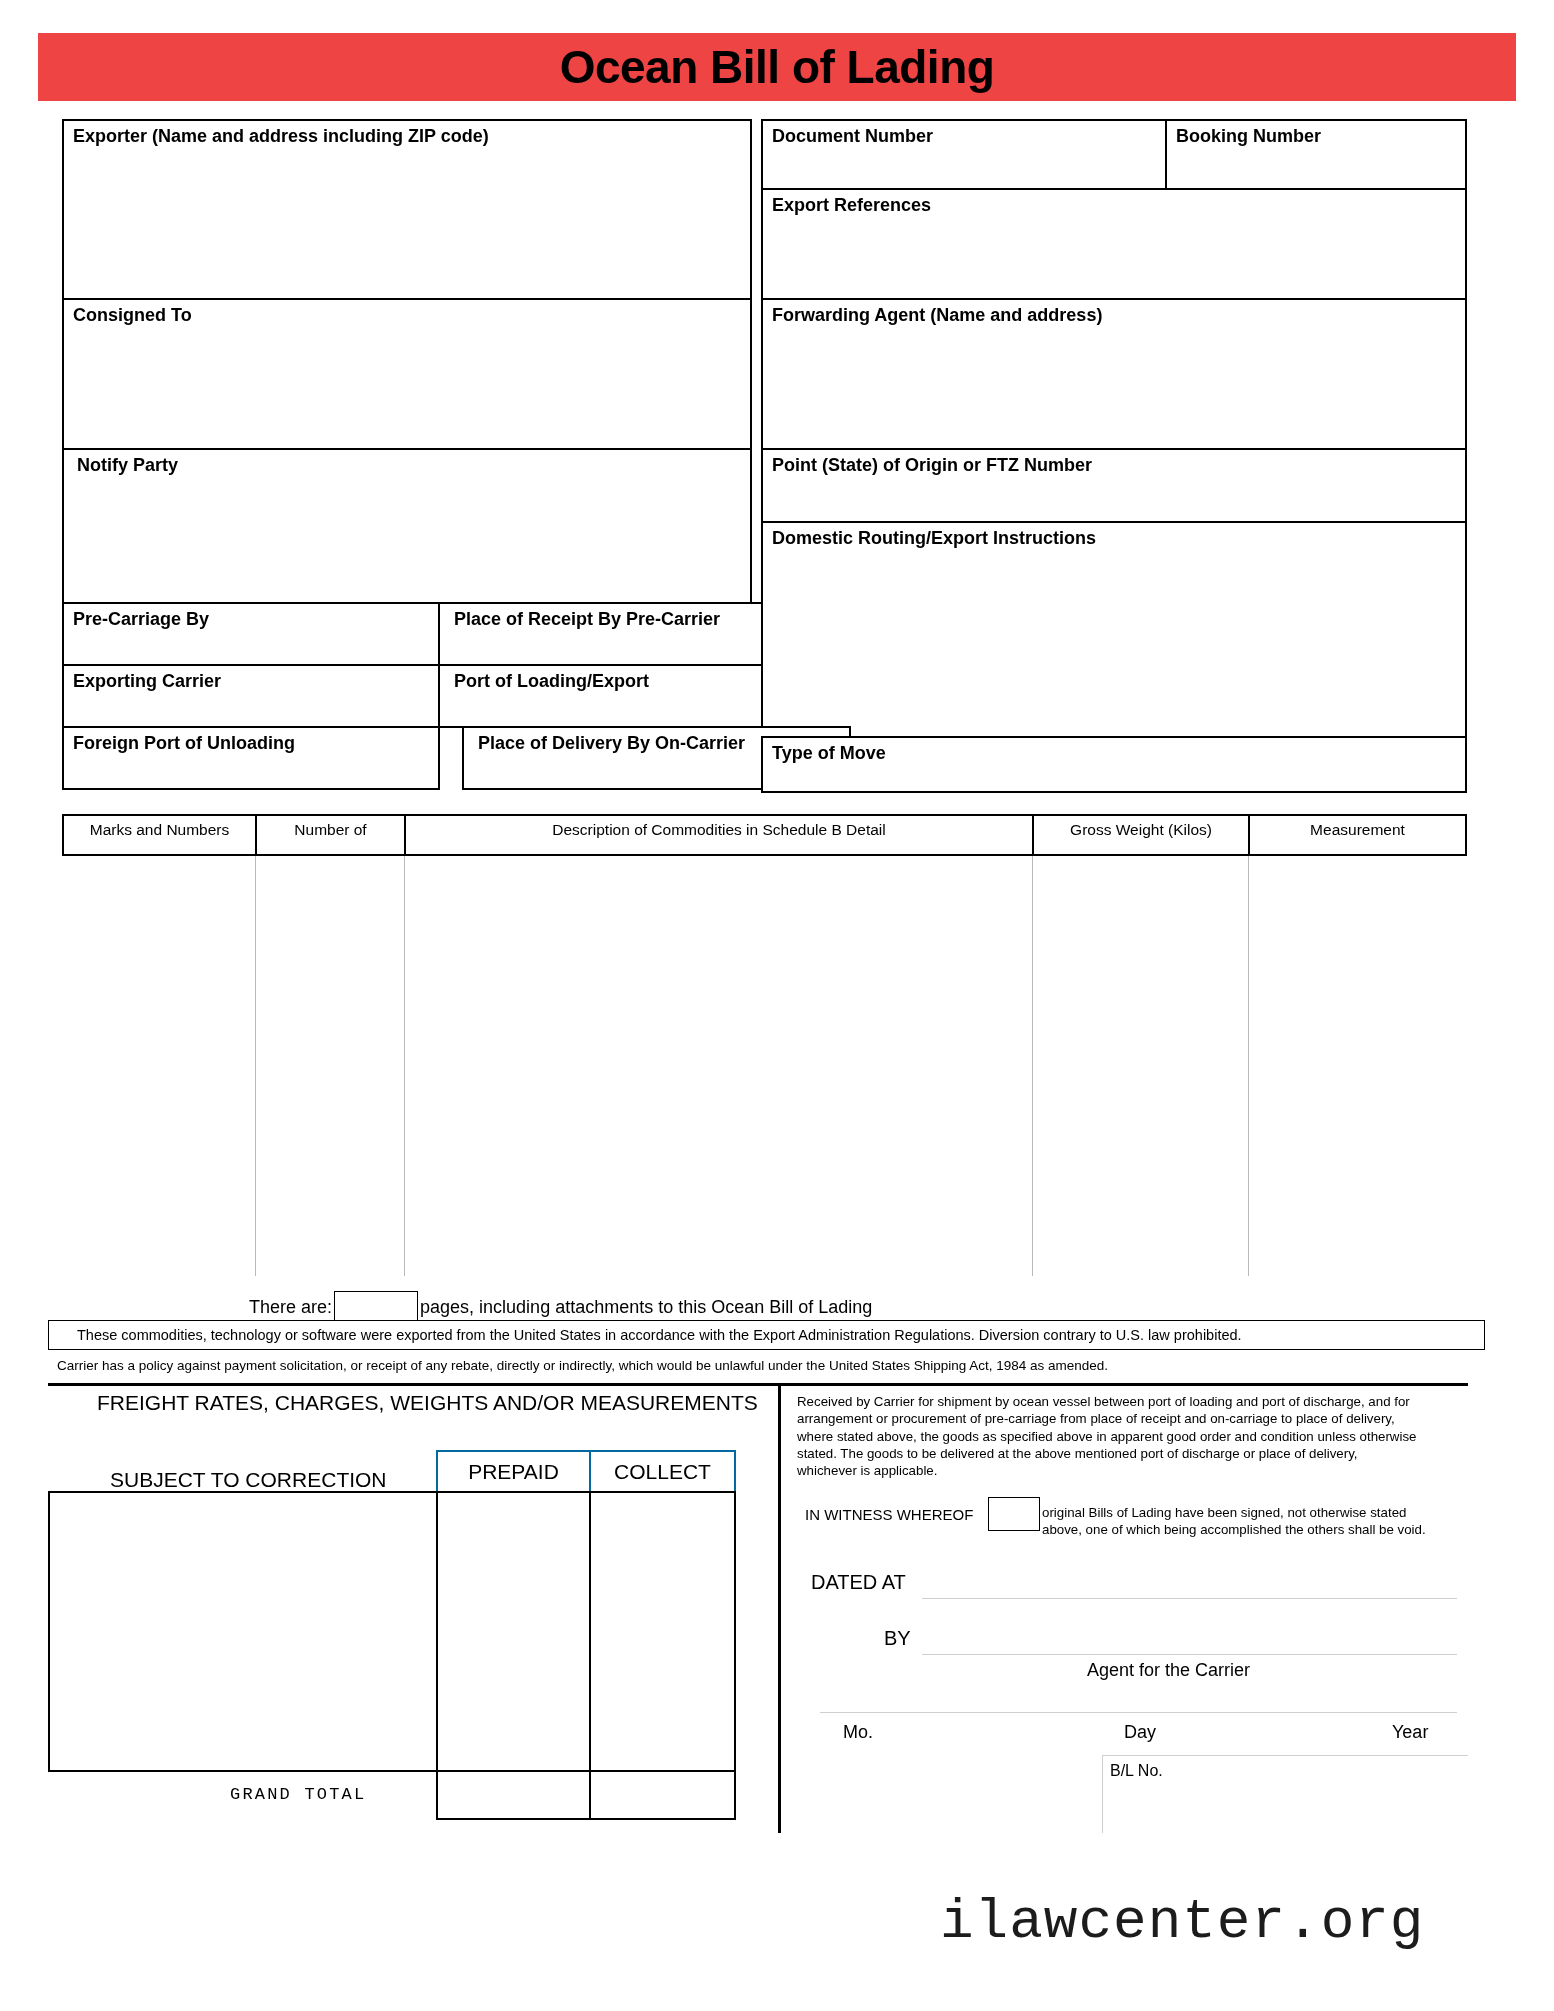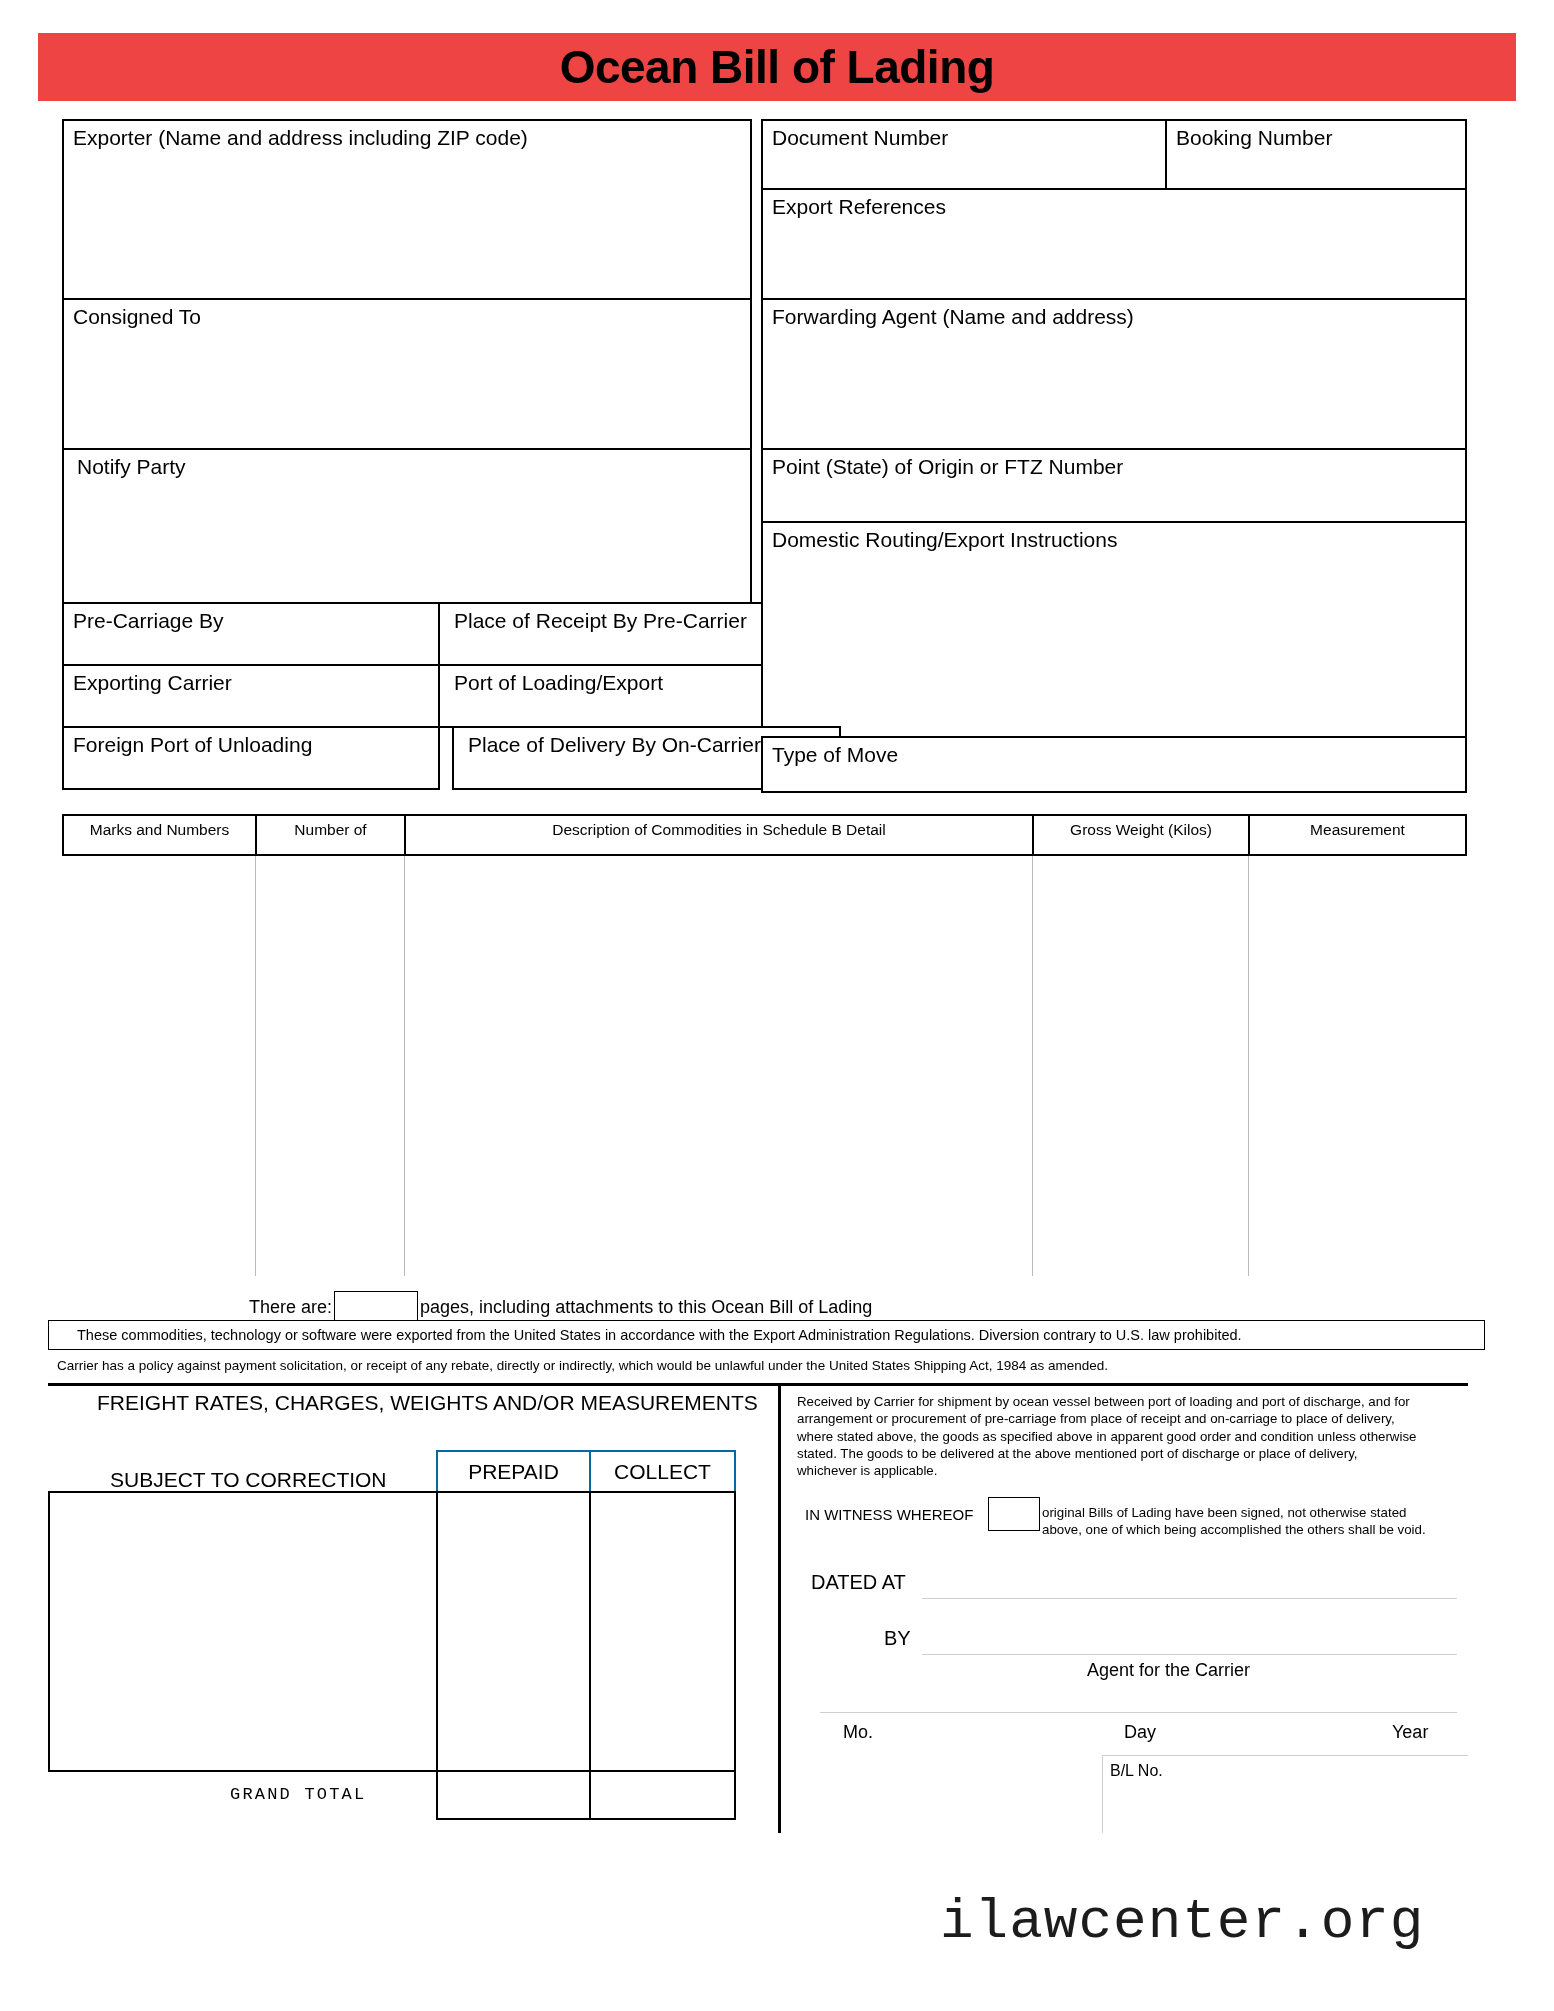--- a/index.html
+++ b/index.html
@@ -44,24 +44,25 @@
   .fbox {
     position: absolute;
     border: 2px solid #000;
     box-sizing: border-box;
     background: #fff;
   }
   .fbox > .lbl {
     position: absolute;
     left: 9px;
     top: 5px;
-    font-size: 21px;
+    font-size: 18px;
     line-height: 1.15;
     white-space: nowrap;
     color: #000;
+    font-weight: bold;
   }
 
   
   .thcell {
     position: absolute;
     border: 2px solid #000;
     box-sizing: border-box;
     display: flex;
     align-items: flex-start;
     justify-content: center;
@@ -290,21 +291,21 @@
   </div>
 
   <div class="fbox" style="left:438px; top:664px; width:325px; height:64px;">
     <span class="lbl" style="left:14px;">Port of Loading/Export</span>
   </div>
 
   <div class="fbox" style="left:62px; top:726px; width:378px; height:64px;">
     <span class="lbl">Foreign Port of Unloading</span>
   </div>
 
-  <div class="fbox" style="left:452px; top:726px; width:389px; height:64px;">
+  <div class="fbox" style="left:462px; top:726px; width:389px; height:64px;">
     <span class="lbl" style="left:14px;">Place of Delivery By On-Carrier</span>
   </div>
 
   <div class="fbox" style="left:761px; top:736px; width:706px; height:57px;">
     <span class="lbl">Type of Move</span>
   </div>
 
   <div class="thcell" style="left:62px; top:814px; width:195px; height:42px;">
     <span>Marks and Numbers</span>
   </div>

